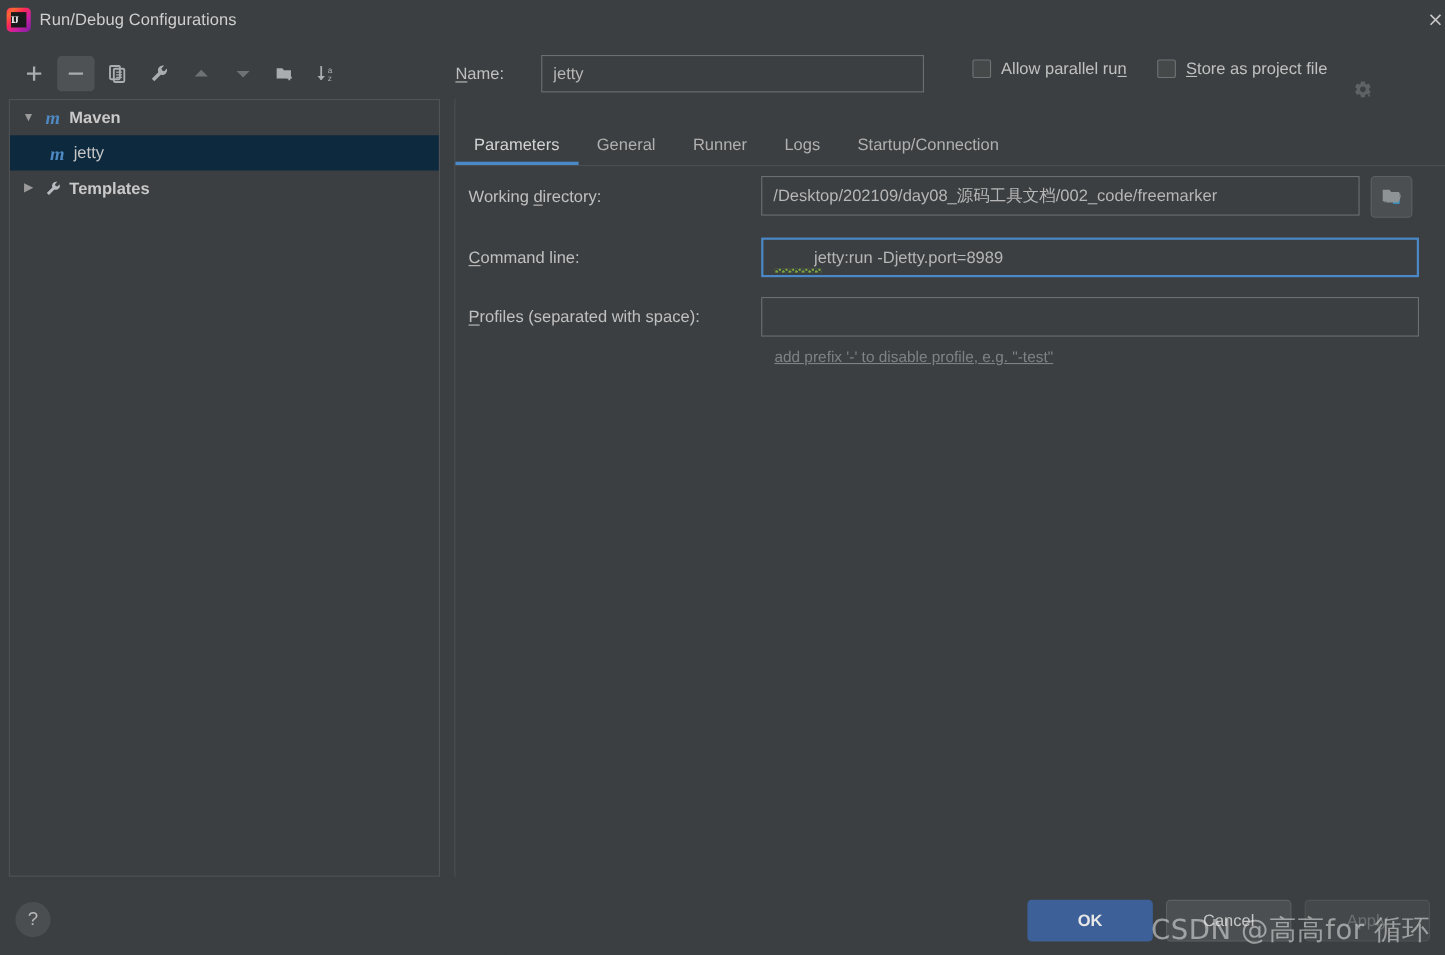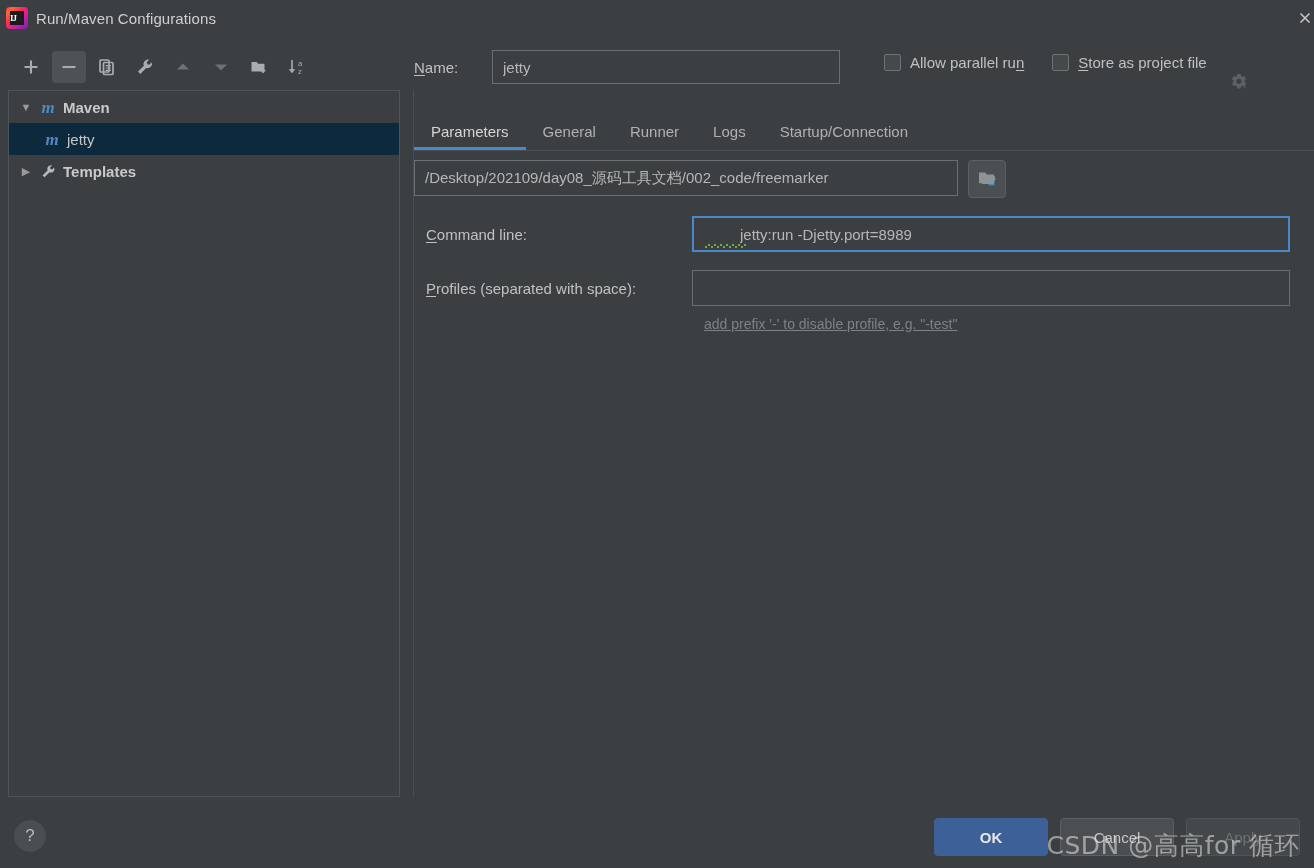--- a/index.html
+++ b/index.html
@@ -355,21 +355,21 @@
 <body>
 
 <div id="app">
 
   <div class="titlebar">
     <div class="title-logo">
       <div class="lg-bg"></div>
       <div class="lg-inner"></div>
       <div class="lg-ij">IJ</div>
     </div>
-    <div class="title-text">Run/Maven Configurations</div>
+    <div class="title-text">Run/Debug Configurations</div>
     <div class="title-close">
       <svg width="16" height="16" viewBox="0 0 16 16" aria-hidden="true">
         <path d="M3.5 3.5 L12.5 12.5 M12.5 3.5 L3.5 12.5" stroke="#c8c8c8" stroke-width="1.5" fill="none"></path>
       </svg>
     </div>
   </div>
 
   <div class="tree-toolbar">
 
     <div class="tb-btn">
@@ -503,20 +503,21 @@
         </div>
       <div class="tab">
           <span>Startup/Connection</span>
         </div>
     </div>
     <div class="tabs-underline"></div>
 
     <div class="form">
 
       <div class="frow">
+        <div class="flabel"><span>Working </span><span class="u">d</span><span>irectory:</span></div>
         <div class="field-shell">
           <input class="ftext" type="text" value="/Desktop/202109/day08_源码工具文档/002_code/freemarker" style="">
           <div class="inline-browse">
             <svg width="18" height="16" viewBox="0 0 18 16" aria-hidden="true">
               <path d="M1.5 3.2 h5 l1.3 1.7 H16 v1.4 H4.8 L2.3 12.8 H1.5 z" fill="#8e9396"></path>
               <path d="M3 13 h11.5 l2.2 -6.2 H5.2 z" fill="#8e9396"></path>
             </svg>
           </div>
           <div class="side-btn">
             <svg width="20" height="18" viewBox="0 0 20 18" aria-hidden="true">

